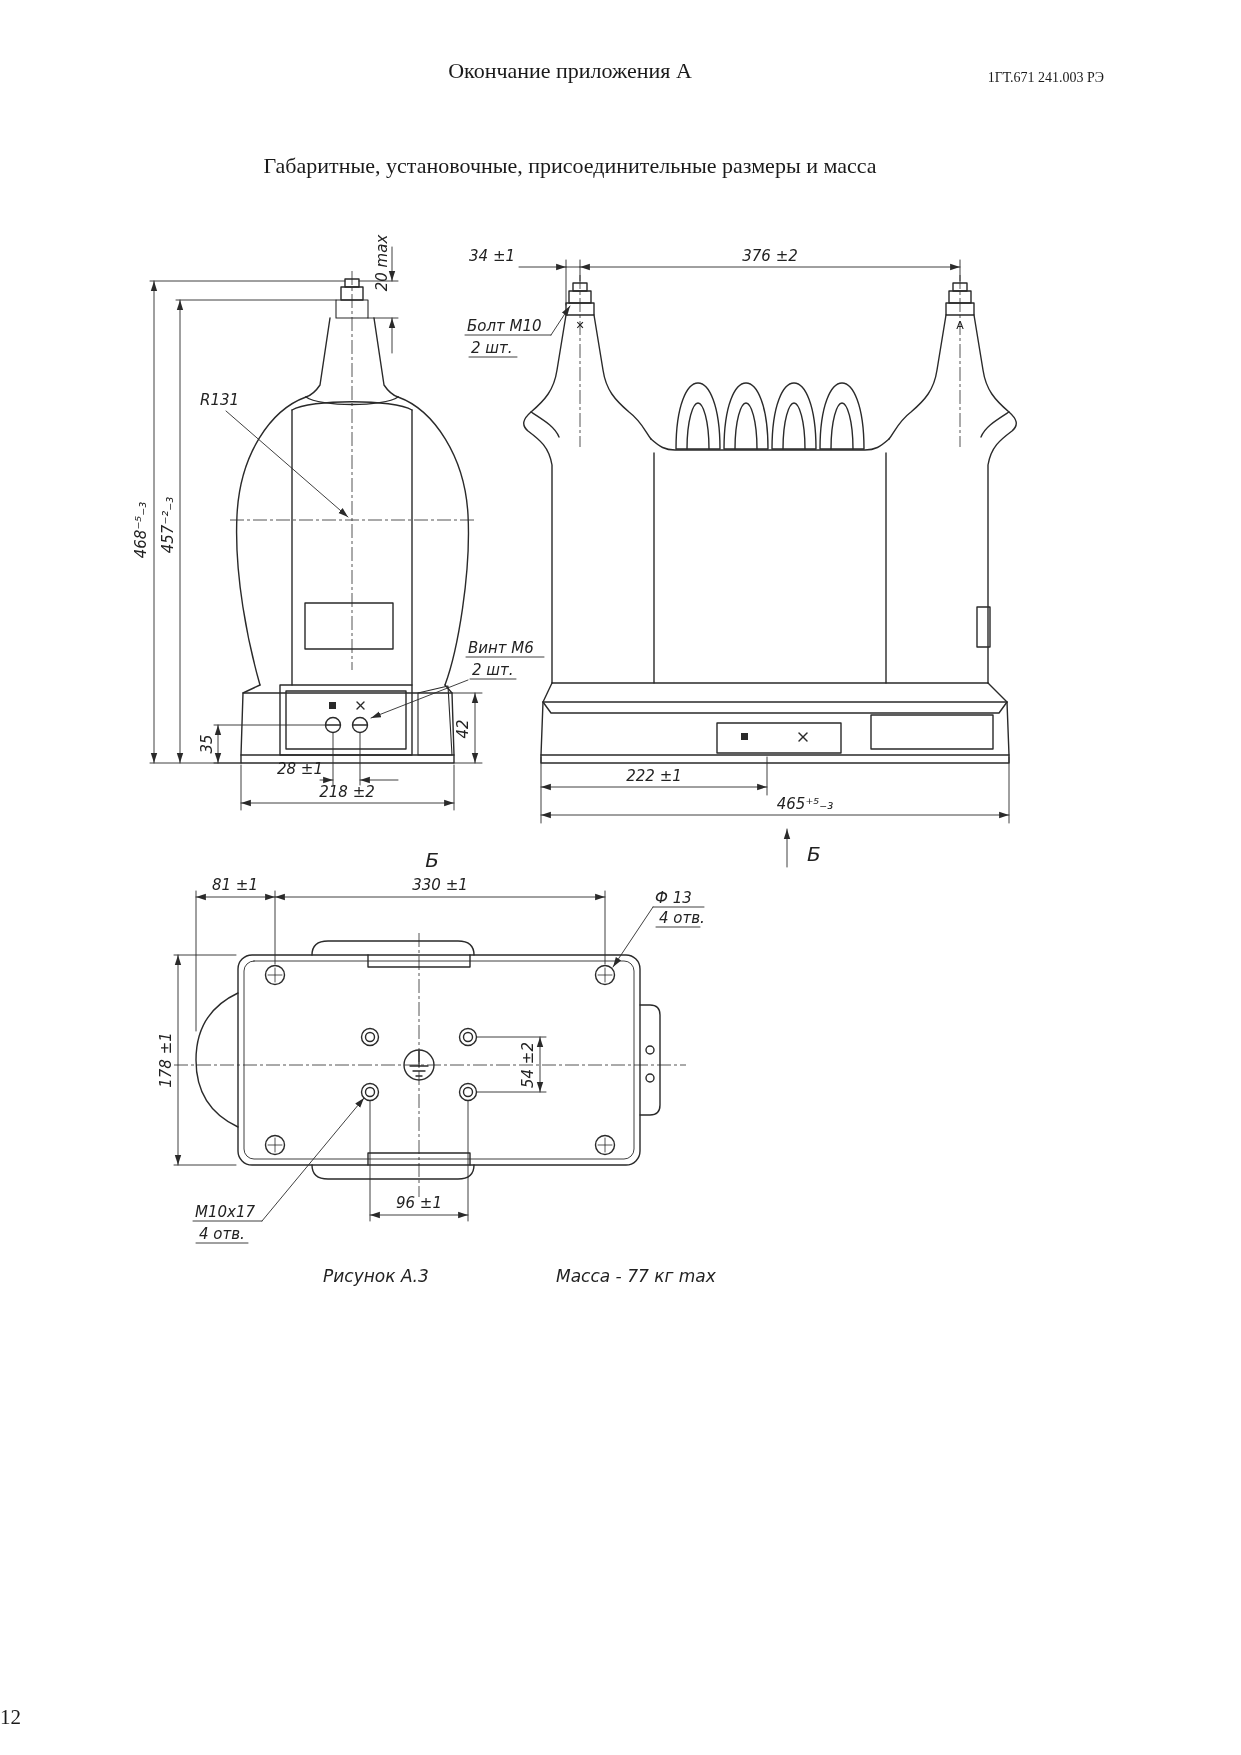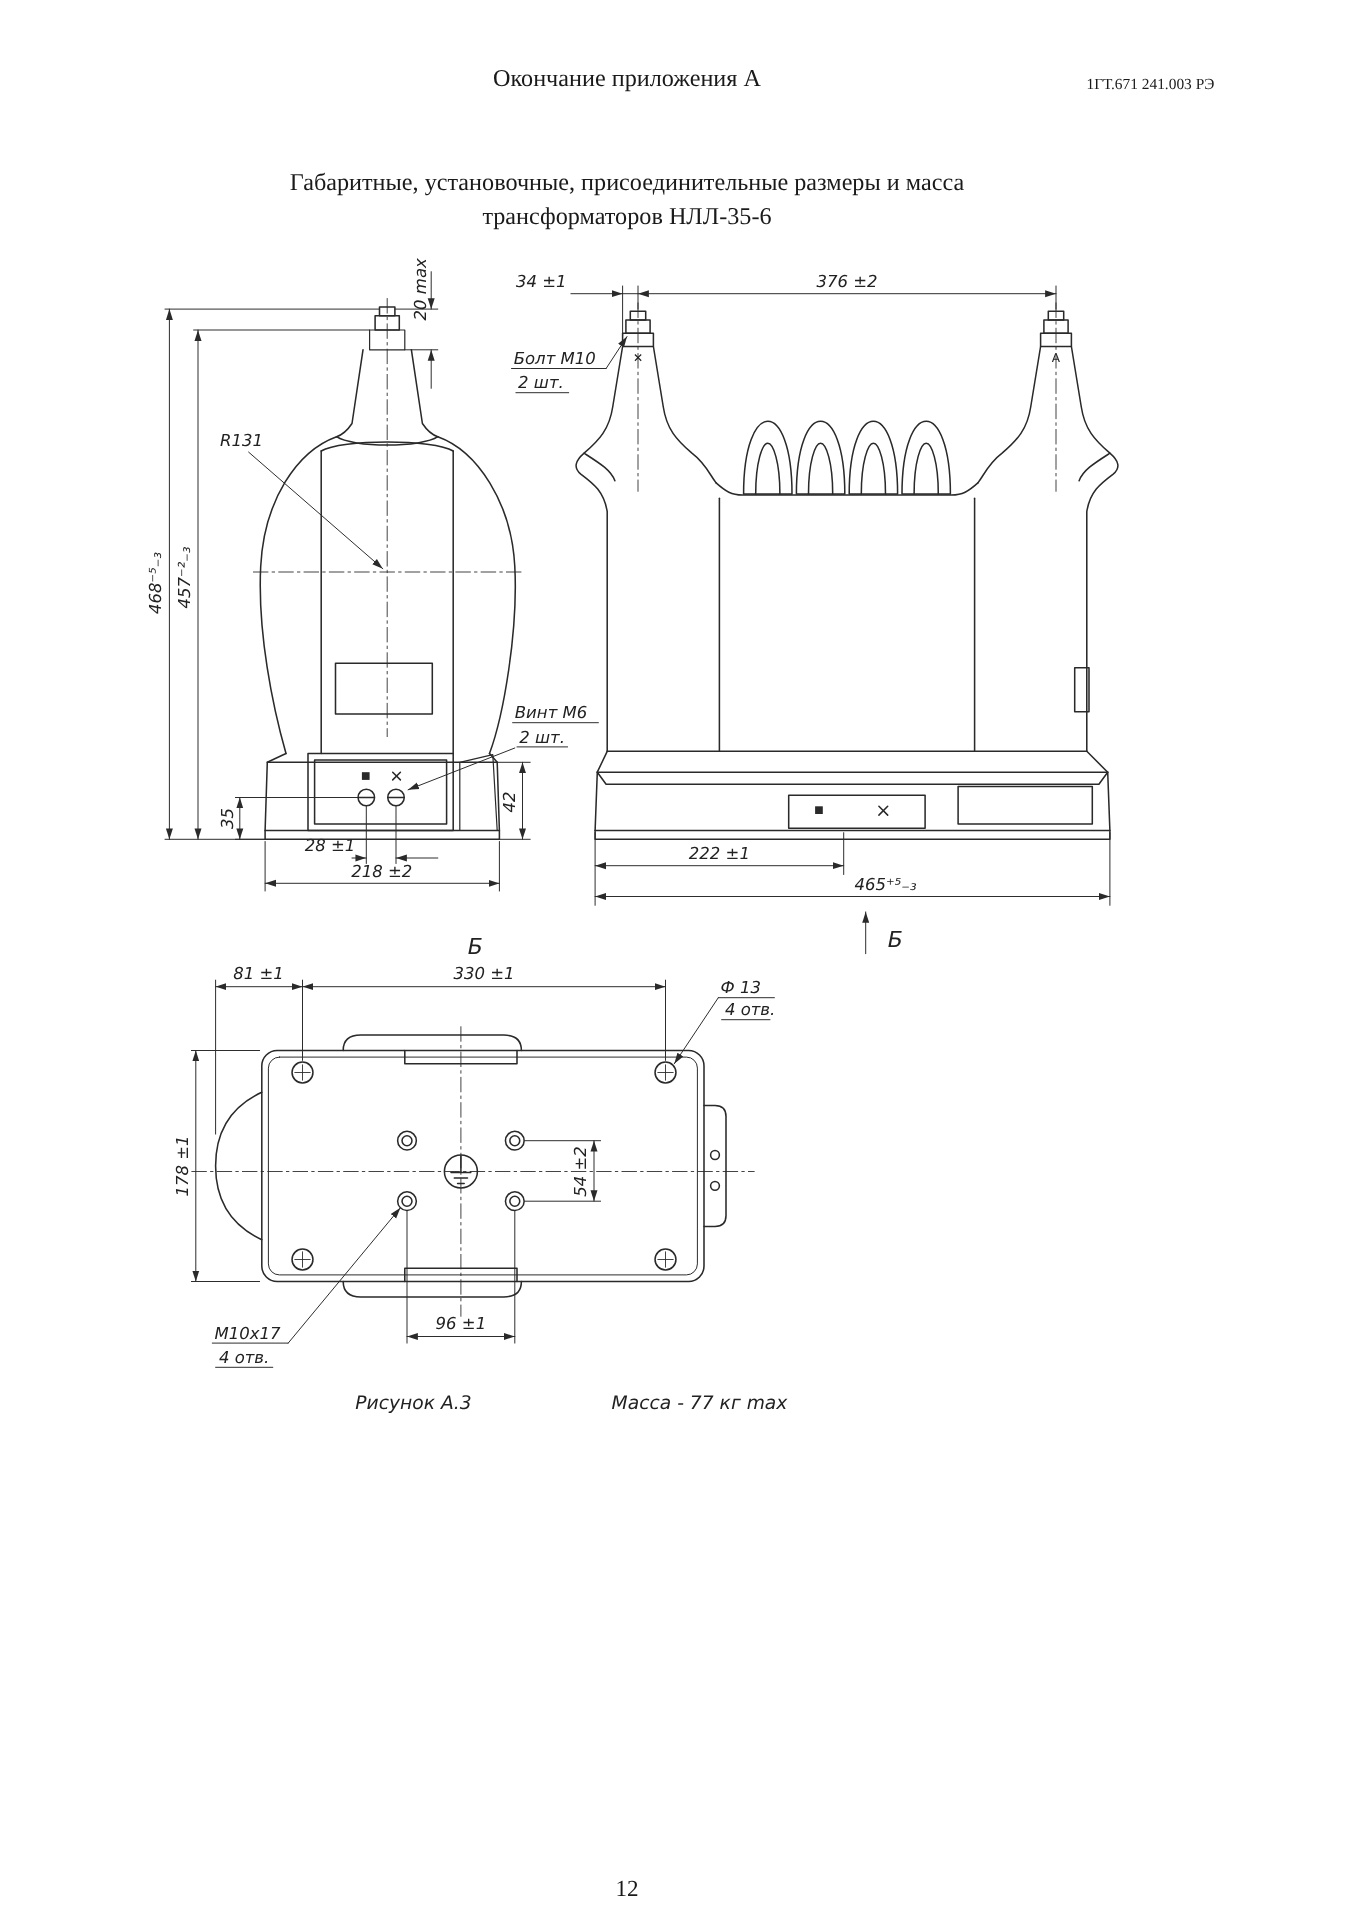--- a/index.html
+++ b/index.html
@@ -5,21 +5,21 @@
   html,body{margin:0;padding:0;background:#ffffff;}
   .page{position:relative;width:1241px;height:1755px;background:#ffffff;overflow:hidden;
         font-family:"Liberation Serif", serif;color:#1a1a1a;}
   .doc-code{position:absolute;top:22px;right:137px;font-size:14px;margin-top:48px;}
   .title{position:absolute;top:58px;left:0;width:1140px;text-align:center;font-size:22px;}
   .subtitle{position:absolute;top:110px;left:0;width:1140px;text-align:center;font-size:22px;line-height:31px;margin-top:40px;}
   .caption{position:absolute;top:1266px;left:0;width:1241px;font-size:17px;
            font-style:italic;font-family:"DejaVu Sans", sans-serif;color:#222;}
   .caption .fig{position:absolute;left:323px;top:0;text-align:right;}
   .caption .mass{position:absolute;left:556px;top:0;}
-  .page-num{position:absolute;top:1705px;left:0;width:1140px;text-align:center;font-size:21px;}
+  .page-num{position:absolute;top:1705px;left:0;width:1140px;font-size:21px;}
   .drw{position:absolute;}
   
   svg text{font-family:"DejaVu Sans", sans-serif;font-style:italic;font-size:15px;fill:#222;}
   svg text.big{font-size:20px;}
   svg text.tiny{font-size:11px;font-style:normal;}
   .obj path,.obj line,.obj rect,.obj circle{fill:none;stroke:#2a2a2a;stroke-width:1.4;stroke-linejoin:round;stroke-linecap:round;}
   .obj .fillw{fill:#ffffff;}
   .obj .hatched{stroke:#2a2a2a;stroke-width:1.1;}
   .obj .solid{fill:#2a2a2a;stroke:none;}
   .dim path,.dim line{fill:none;stroke:#2a2a2a;stroke-width:0.9;stroke-linecap:round;}
@@ -27,21 +27,20 @@
 </style>
 </head>
 <body>
 
 <div class="page">
 
   <div class="doc-code">1ГТ.671 241.003 РЭ</div>
   <div class="title">Окончание приложения А</div>
   <div class="subtitle">
     <div>Габаритные, установочные, присоединительные размеры и масса</div>
-    <div>трансформаторов НЛЛ-35-6</div>
   </div>
 
   <svg class="drw" style="left:130px;top:225px;" width="520" height="600" viewBox="0 0 520 600">
     <defs>
       <marker id="ar1" viewBox="0 0 10 10" refX="10" refY="5" markerWidth="11" markerHeight="11" orient="auto-start-reverse">
         <path d="M0,1.8 L10,5 L0,8.2 Z" fill="#2a2a2a"></path>
       </marker>
       <pattern id="hatch1" width="6" height="6" patternTransform="rotate(45)" patternUnits="userSpaceOnUse">
         <line x1="0" y1="0" x2="0" y2="6" stroke="#2a2a2a" stroke-width="1"></line>
       </pattern>

